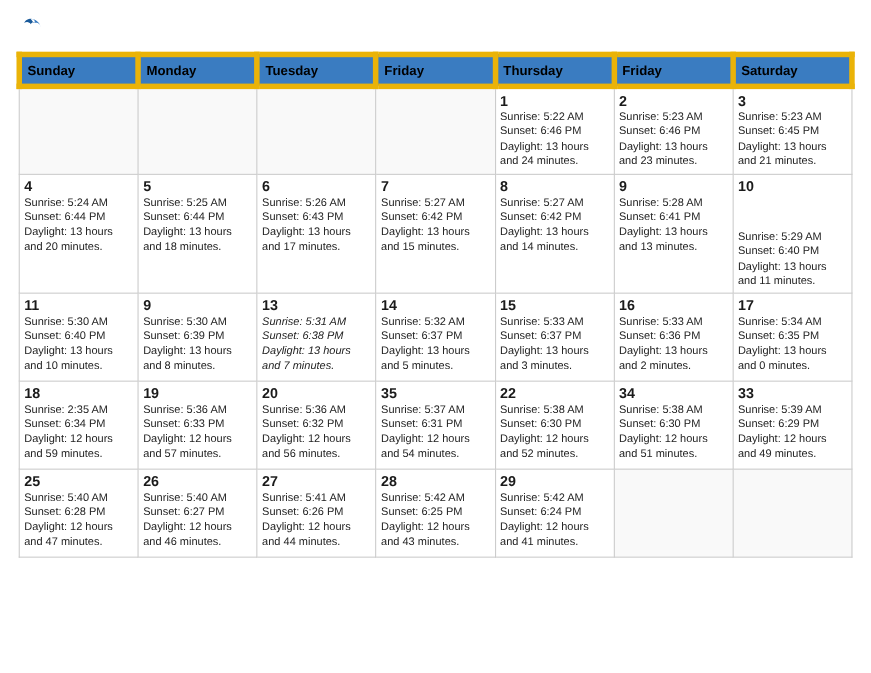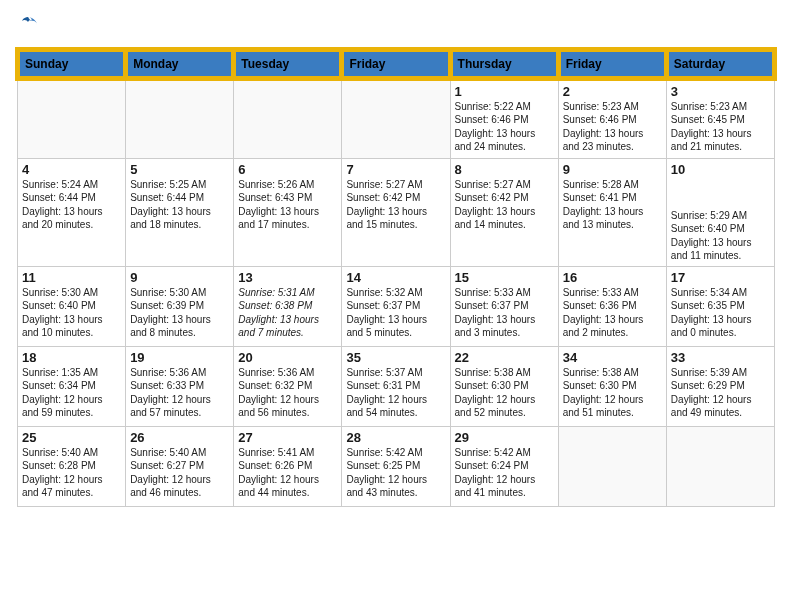--- a/index.html
+++ b/index.html
@@ -249,21 +249,21 @@
           <span class="day-number">17</span>
           <div class="day-info" style="white-space: pre-line;">Sunrise: 5:34 AM
 Sunset: 6:35 PM
 Daylight: 13 hours
 and 0 minutes.</div>
         </td>
       </tr>
       <tr>
         <td>
           <span class="day-number">18</span>
-          <div class="day-info" style="white-space: pre-line;">Sunrise: 1:35 AM
+          <div class="day-info" style="white-space: pre-line;">Sunrise: 2:35 AM
 Sunset: 6:34 PM
 Daylight: 12 hours
 and 59 minutes.</div>
         </td>
         <td>
           <span class="day-number">19</span>
           <div class="day-info" style="white-space: pre-line;">Sunrise: 5:36 AM
 Sunset: 6:33 PM
 Daylight: 12 hours
 and 57 minutes.</div>

